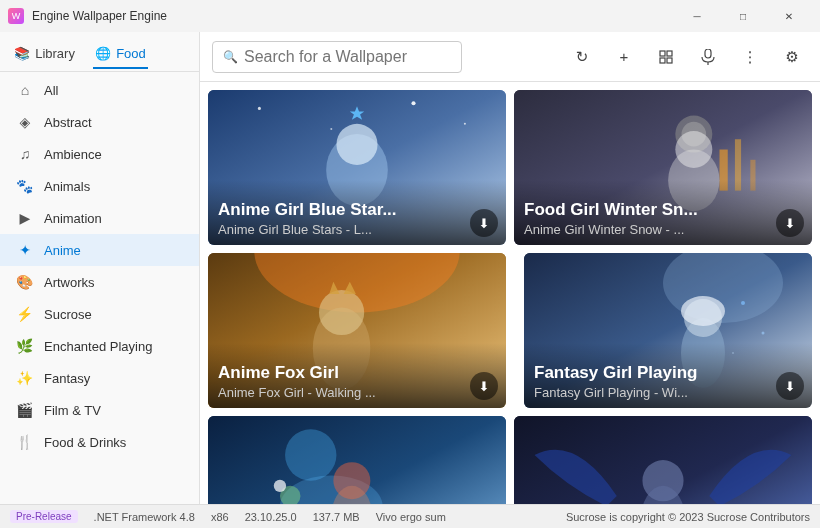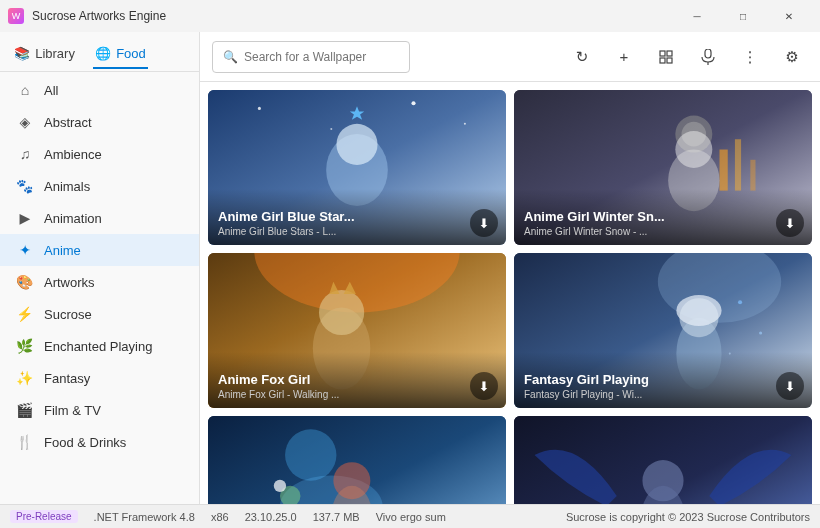--- a/index.html
+++ b/index.html
@@ -147,21 +147,21 @@
       border-radius: 4px;
       display: flex;
       align-items: center;
       padding: 0 10px;
       gap: 6px;
       background: white;
     }
     .search-box input {
       border: none;
       outline: none;
-      font-size: 12px;
+      font-size: 16px;
       flex: 1;
       color: #1d4ed8;
     }
 
     .toolbar-spacer { flex: 1; }
 
     .toolbar-btn {
       width: 32px;
       height: 32px;
       display: flex;
@@ -194,26 +194,26 @@
     .card-overlay {
       position: absolute;
       bottom: 0;
       left: 0;
       right: 0;
       padding: 20px 10px 8px;
       background: linear-gradient(transparent, rgba(0,0,0,0.7));
     }
     .card-title {
       color: white;
-      font-size: 13px;
+      font-size: 17px;
       font-weight: 600;
     }
     .card-subtitle {
       color: #ccc;
-      font-size: 10px;
+      font-size: 13px;
       margin-top: 2px;
     }
     .card-download {
       position: absolute;
       bottom: 8px;
       right: 8px;
       width: 28px;
       height: 28px;
       background: rgba(0,0,0,0.5);
       border-radius: 50%;
@@ -230,20 +230,21 @@
     }
     .card-bg-2 {
       background: linear-gradient(160deg, #2c2c3e 0%, #4a4a6a 40%, #8888aa 70%, #ccccdd 100%);
     }
     .card-bg-3 {
       background: linear-gradient(160deg, #5a3a10 0%, #9a6820 40%, #d4a050 70%, #f0c880 100%);
       padding-left: 44px;
     }
     .card-bg-4 {
       background: linear-gradient(160deg, #1a2a4a 0%, #3a5a8a 40%, #88aad0 70%, #dde8f5 100%);
+      margin-left: 10px;
     }
     .card-bg-5 {
       background: linear-gradient(160deg, #0a2040 0%, #1a4878 40%, #4888c0 70%, #80b8e8 100%);
     }
     .card-bg-6 {
       background: linear-gradient(160deg, #101428 0%, #202850 40%, #3848a0 70%, #6080d0 100%);
     }
 
     
     .card-figure {
@@ -272,21 +273,21 @@
       padding: 1px 6px;
       border-radius: 3px;
       font-size: 10px;
     }
   </style>
 </head>
 <body>
 
 <div class="title-bar">
   <div class="title-bar-icon">W</div>
-  <span class="title-bar-text">Sucrose Artworks Engine</span>
+  <span class="title-bar-text">Engine Wallpaper Engine</span>
   <div class="window-controls">
     <div class="window-btn">─</div>
     <div class="window-btn">□</div>
     <div class="window-btn close">✕</div>
   </div>
 </div>
 
 <div class="app-body">
 
   <div class="sidebar">
@@ -431,21 +432,21 @@
 
             <rect x="200" y="60" width="8" height="40" fill="#f8a020" opacity="0.6"></rect>
             <rect x="215" y="50" width="6" height="50" fill="#f8b030" opacity="0.5"></rect>
             <rect x="230" y="70" width="5" height="30" fill="#f8a020" opacity="0.4"></rect>
 
             <ellipse cx="175" cy="90" rx="25" ry="30" fill="#ddd" opacity="0.4"></ellipse>
             <circle cx="175" cy="60" r="18" fill="#eee" opacity="0.5"></circle>
           </svg>
         </div>
         <div class="card-overlay">
-          <div class="card-title">Anime Girl Winter Sn...</div>
+          <div class="card-title">Food Girl Winter Sn...</div>
           <div class="card-subtitle">Anime Girl Winter Snow - ...</div>
         </div>
         <div class="card-download">⬇</div>
       </div>
 
       <div class="wallpaper-card card-bg-3">
         <div class="card-figure">
           <svg width="100%" height="100%" viewBox="0 0 290 155" preserveAspectRatio="xMidYMid slice">
             <defs>
               <linearGradient id="bg3" x1="0" y1="0" x2="1" y2="1">

